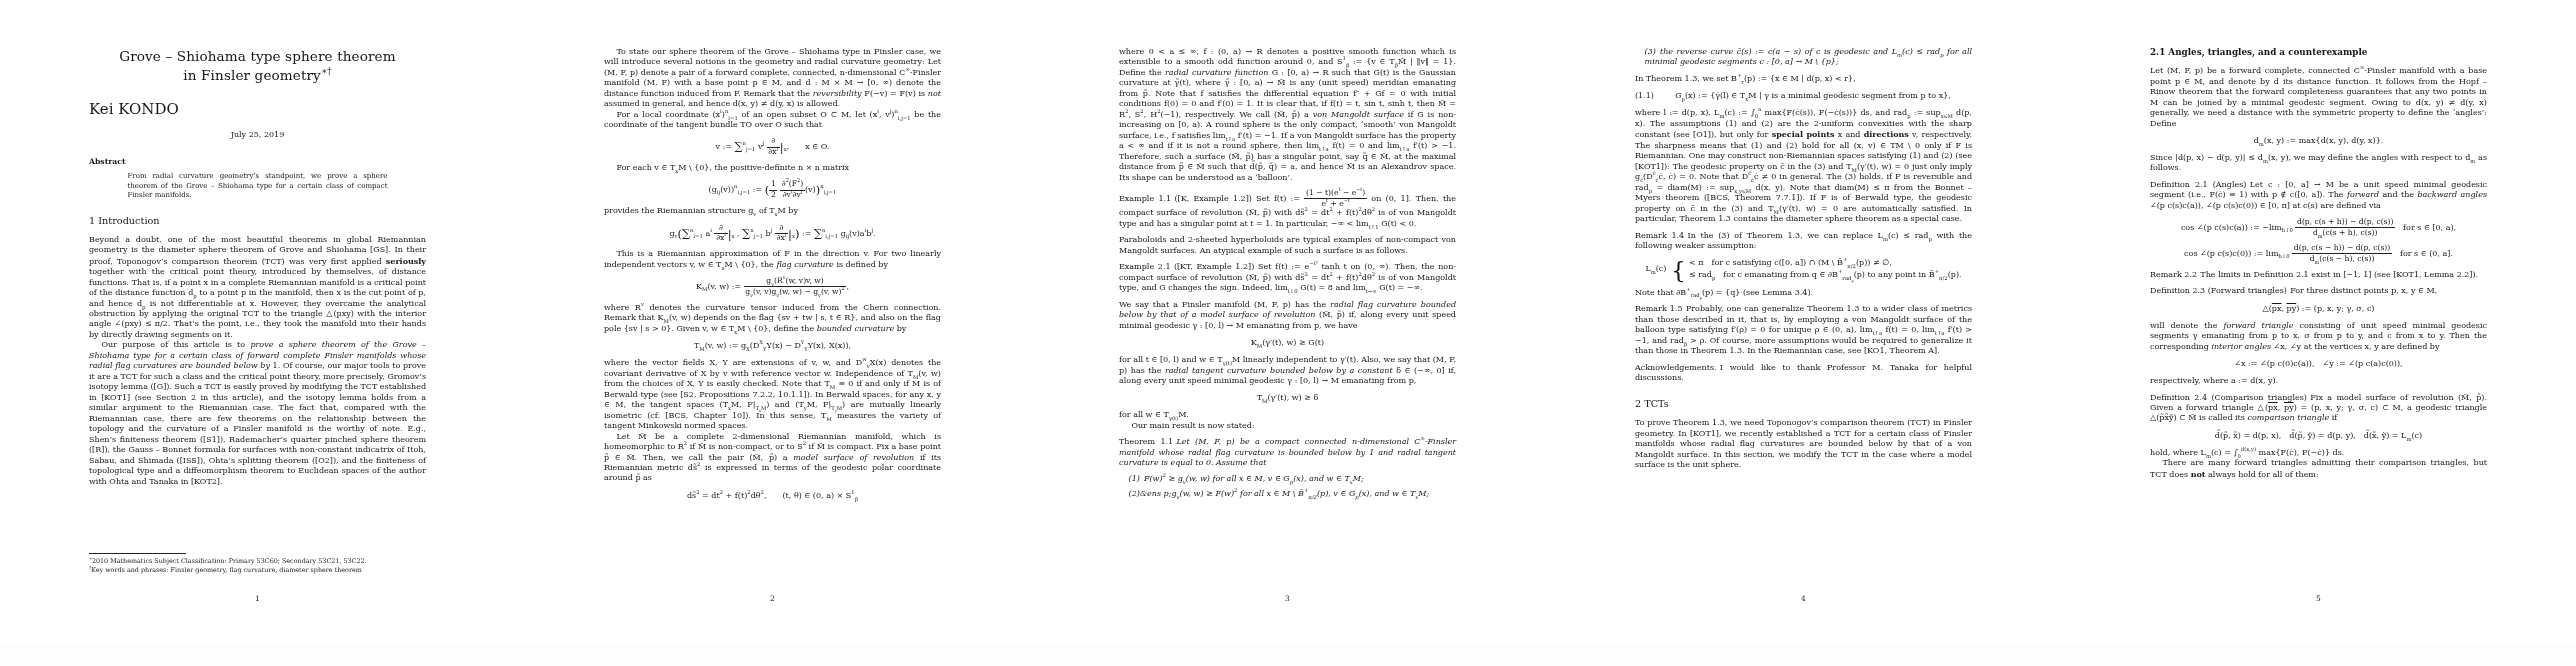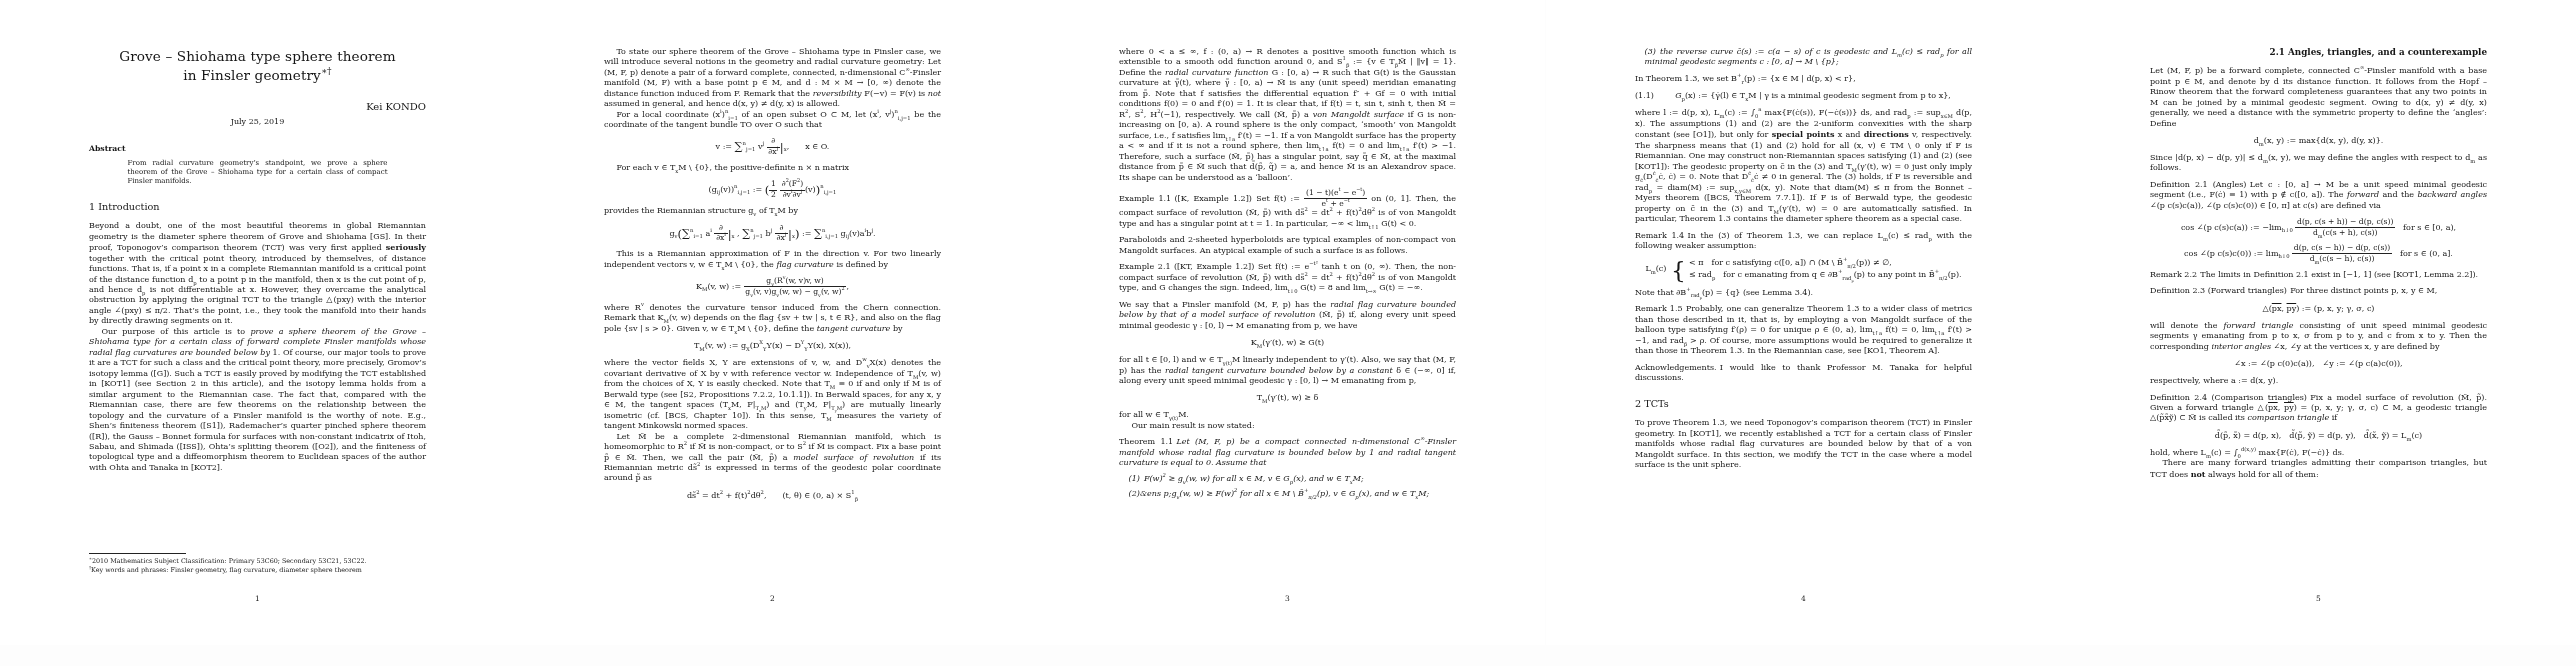--- a/index.html
+++ b/index.html
@@ -14,26 +14,26 @@
   .p0{text-indent:0}
   .blk{margin-top:6.1px;text-indent:0}
   .item{margin-top:5px;padding-left:1.2em;font-style:italic;text-indent:0}
   .eq{margin:6.7px 0;text-align:center;text-indent:0}
   .withno{display:flex;}
   .eqno{flex:0 0 auto}
   .eqbody{flex:1 1 auto;text-align:center}
   .h{font-weight:400;margin-right:3.3px}
   .it{font-style:italic}
   .title{font-size:13.6px;text-align:center;line-height:1.4;letter-spacing:0.1px}
-  .author{margin-top:14.5px;text-align:right;font-size:10px}
-  .date{margin-top:4px;text-align:center;font-size:8px}
+  .author{margin-top:14.5px;text-align:left;font-size:15px}
+  .date{margin-top:11px;text-align:center;font-size:8px}
   .abs-head{margin-top:16.7px;text-align:left;font-weight:700;font-size:7.7px}
   .abstract{width:260px;margin:5px auto 0;font-size:7px;line-height:1.33;text-align:justify}
   .sec{font-weight:400;font-size:9.7px;margin:14.5px 0 7.2px;text-align:left;text-indent:0}
-  .subsec{font-weight:700;font-size:8.8px;margin:0 0 7.8px;text-align:right;text-indent:0}
+  .subsec{font-weight:700;font-size:8.8px;margin:0 0 7.8px;text-align:left;text-indent:0}
   .footnotes{position:absolute;bottom:70px;left:89px;width:337px;font-size:6.4px;line-height:1.38;text-align:left}
   .fnrule{width:97px;border-top:0.6px solid #222;margin-bottom:3.3px}
   .pagenum{position:absolute;bottom:42px;left:0;width:100%;text-align:center;font-size:7.5px}
   sub,sup{font-size:.66em;line-height:0}
   .frac{display:inline-block;vertical-align:middle;text-align:center;line-height:1.12;font-size:.95em}
   .frac .fn{display:block;padding:0 1.7px 0.6px;border-bottom:0.6px solid #222}
   .frac .fd{display:block;padding:0.6px 1.7px 0}
   .sum{font-size:1.4em;vertical-align:-.12em;line-height:0}
   .bigp{font-size:1.45em;vertical-align:middle;line-height:0}
   .brace{font-size:2.9em;font-weight:200;vertical-align:middle;line-height:0;margin:0 3.3px 0 4.4px}
@@ -74,21 +74,21 @@
     <div class="content">
       <p class="p">To state our sphere theorem of the Grove – Shiohama type in Finsler case, we will introduce several notions in the geometry and radial curvature geometry: Let (M, F, p) denote a pair of a forward complete, connected, n-dimensional C<sup>∞</sup>-Finsler manifold (M, F) with a base point p ∈ M, and d : M × M → [0, ∞) denote the distance function induced from F. Remark that the <i>reversibility</i> F(−v) = F(v) is <i>not</i> assumed in general, and hence d(x, y) ≠ d(y, x) is allowed.</p>
       <p class="p">For a local coordinate (x<sup>i</sup>)<sup>n</sup><sub>i=1</sub> of an open subset O ⊂ M, let (x<sup>i</sup>, v<sup>j</sup>)<sup>n</sup><sub>i,j=1</sub> be the coordinate of the tangent bundle TO over O such that</p>
       <div class="eq">v := <span class="sum">∑</span><sup>n</sup><sub>j=1</sub> v<sup>j</sup> <span class="frac"><span class="fn">∂</span><span class="fd">∂x<sup>j</sup></span></span><span class="bigp">|</span><sub>x</sub>,  x ∈ O.</div>
       <p class="p">For each v ∈ T<sub>x</sub>M \ {0}, the positive-definite n × n matrix</p>
       <div class="eq">(g<sub>ij</sub>(v))<sup>n</sup><sub>i,j=1</sub> := <span class="bigp">(</span><span class="frac"><span class="fn">1</span><span class="fd">2</span></span> <span class="frac"><span class="fn">∂<sup>2</sup>(F<sup>2</sup>)</span><span class="fd">∂v<sup>i</sup>∂v<sup>j</sup></span></span>(v)<span class="bigp">)</span><sup>n</sup><sub>i,j=1</sub></div>
       <p class="p p0">provides the Riemannian structure g<sub>v</sub> of T<sub>x</sub>M by</p>
       <div class="eq">g<sub>v</sub><span class="bigp">(</span><span class="sum">∑</span><sup>n</sup><sub>i=1</sub> a<sup>i</sup> <span class="frac"><span class="fn">∂</span><span class="fd">∂x<sup>i</sup></span></span><span class="bigp">|</span><sub>x</sub> , <span class="sum">∑</span><sup>n</sup><sub>j=1</sub> b<sup>j</sup> <span class="frac"><span class="fn">∂</span><span class="fd">∂x<sup>j</sup></span></span><span class="bigp">|</span><sub>x</sub><span class="bigp">)</span> := <span class="sum">∑</span><sup>n</sup><sub>i,j=1</sub> g<sub>ij</sub>(v)a<sup>i</sup>b<sup>j</sup>.</div>
       <p class="p">This is a Riemannian approximation of F in the direction v. For two linearly independent vectors v, w ∈ T<sub>x</sub>M \ {0}, the <i>flag curvature</i> is defined by</p>
       <div class="eq">K<sub>M</sub>(v, w) := <span class="frac"><span class="fn">g<sub>v</sub>(R<sup>v</sup>(w, v)v, w)</span><span class="fd">g<sub>v</sub>(v, v)g<sub>v</sub>(w, w) − g<sub>v</sub>(v, w)<sup>2</sup></span></span>,</div>
-      <p class="p p0">where R<sup>v</sup> denotes the curvature tensor induced from the Chern connection. Remark that K<sub>M</sub>(v, w) depends on the flag {sv + tw | s, t ∈ R}, and also on the flag pole {sv | s &gt; 0}. Given v, w ∈ T<sub>x</sub>M \ {0}, define the <i>tangent curvature</i> by</p>
+      <p class="p p0">where R<sup>v</sup> denotes the curvature tensor induced from the Chern connection. Remark that K<sub>M</sub>(v, w) depends on the flag {sv + tw | s, t ∈ R}, and also on the flag pole {sv | s &gt; 0}. Given v, w ∈ T<sub>x</sub>M \ {0}, define the <i>bounded curvature</i> by</p>
       <div class="eq">T<sub>M</sub>(v, w) := g<sub>X</sub>(D<sup>X</sup><sub>Y</sub>Y(x) − D<sup>Y</sup><sub>Y</sub>Y(x), X(x)),</div>
       <p class="p p0">where the vector fields X, Y are extensions of v, w, and D<sup>w</sup><sub>v</sub>X(x) denotes the covariant derivative of X by v with reference vector w. Independence of T<sub>M</sub>(v, w) from the choices of X, Y is easily checked. Note that T<sub>M</sub> ≡ 0 if and only if M is of Berwald type (see [S2, Propositions 7.2.2, 10.1.1]). In Berwald spaces, for any x, y ∈ M, the tangent spaces (T<sub>x</sub>M, F|<sub>T<sub>x</sub>M</sub>) and (T<sub>y</sub>M, F|<sub>T<sub>y</sub>M</sub>) are mutually linearly isometric (cf. [BCS, Chapter 10]). In this sense, T<sub>M</sub> measures the variety of tangent Minkowski normed spaces.</p>
       <p class="p">Let M̃ be a complete 2-dimensional Riemannian manifold, which is homeomorphic to R<sup>2</sup> if M̃ is non-compact, or to S<sup>2</sup> if M̃ is compact. Fix a base point p̃ ∈ M̃. Then, we call the pair (M̃, p̃) a <i>model surface of revolution</i> if its Riemannian metric ds̃<sup>2</sup> is expressed in terms of the geodesic polar coordinate around p̃ as</p>
       <div class="eq">ds̃<sup>2</sup> = dt<sup>2</sup> + f(t)<sup>2</sup>dθ<sup>2</sup>,  (t, θ) ∈ (0, a) × S<sup>1</sup><sub>p̃</sub></div>
     </div>
     <div class="pagenum">2</div>
   </section>
 
   <section class="page" style="left:1030px">
     <div class="content">

